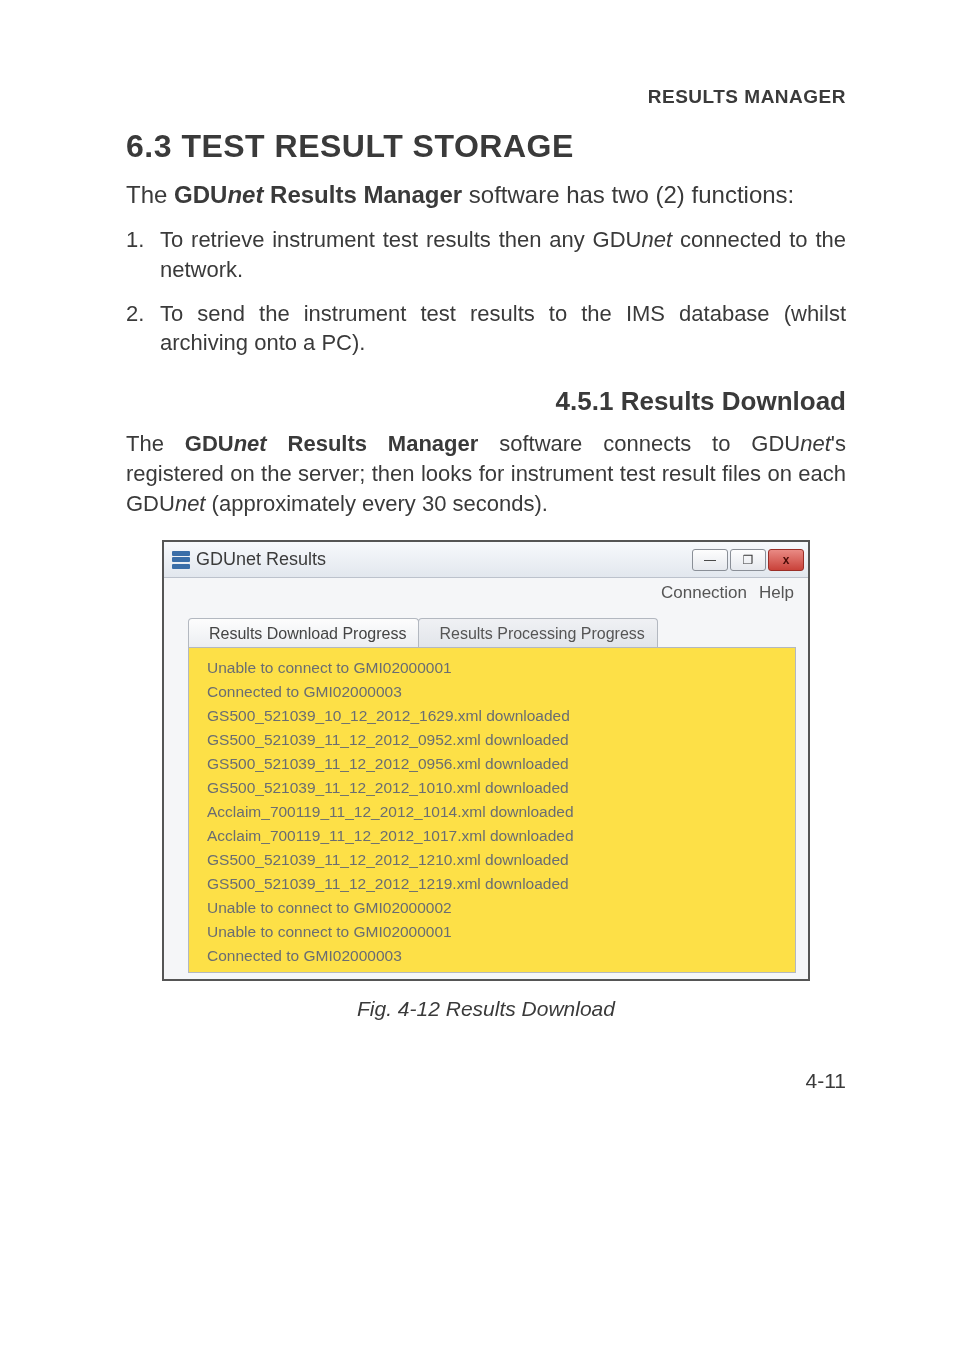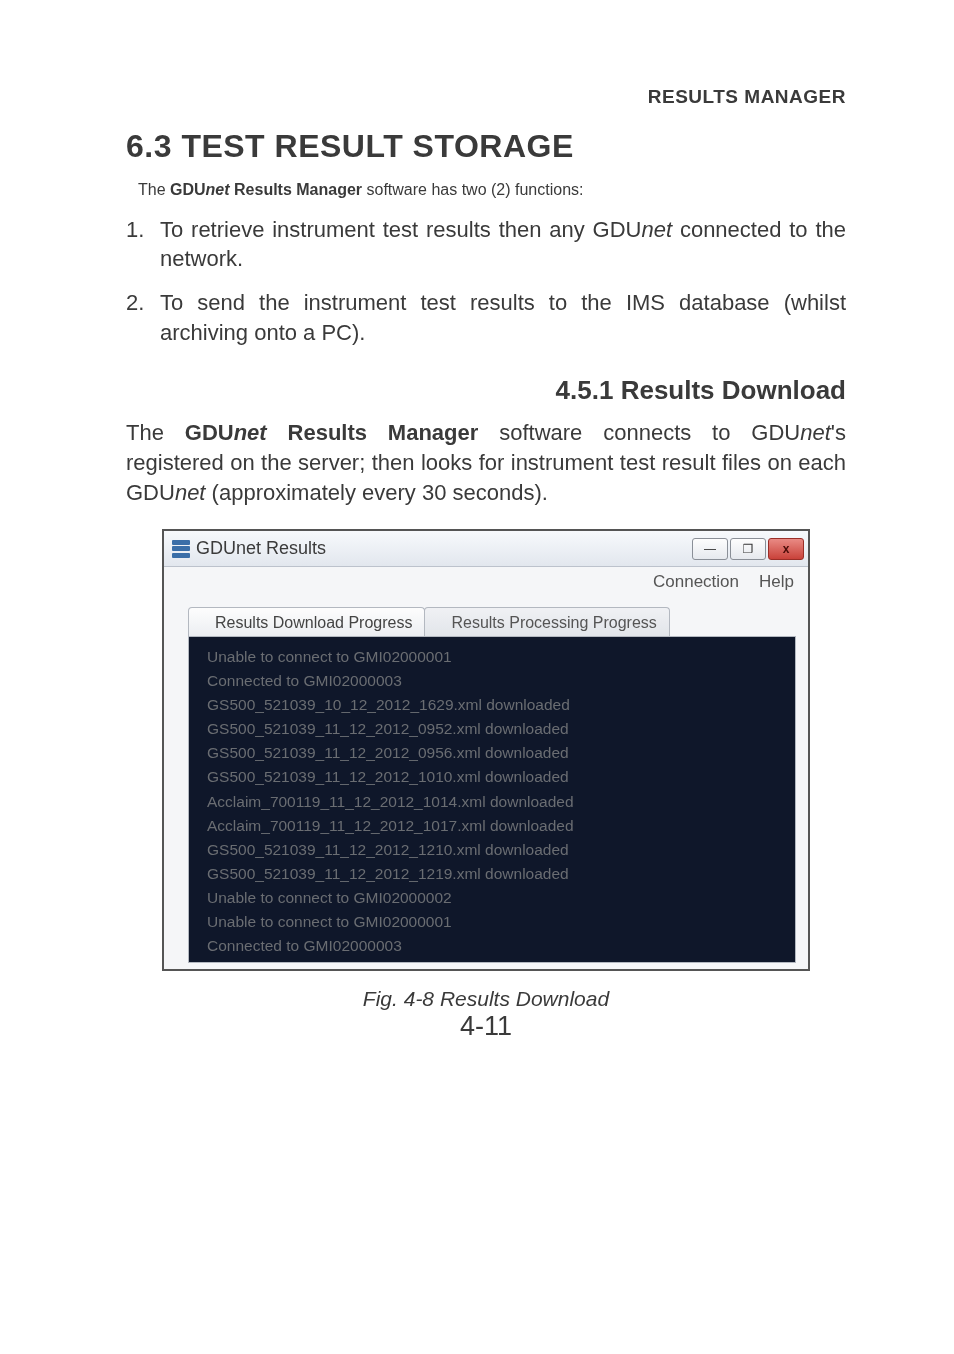--- a/index.html
+++ b/index.html
@@ -1,46 +1,46 @@
 <!DOCTYPE html>
 <html><head>
 <meta charset="utf-8">
 <style>
   * { box-sizing: border-box; margin: 0; padding: 0; }
   html, body { width: 954px; height: 1354px; background: #ffffff; font-family: Arial, Helvetica, sans-serif; color: #3a3a3a; }
   .page { padding: 86px 108px 60px 126px; }
   .header-right { text-align: right; font-weight: bold; font-size: 19px; letter-spacing: 0.5px; margin-bottom: 20px; }
   h1 { font-size: 32px; font-weight: bold; letter-spacing: 0.5px; margin-bottom: 14px; }
-  .intro { font-size: 16px; line-height: 1.35; margin-bottom: 14px; margin-left: 12px; }
+  .intro { font-size: 24px; line-height: 1.35; margin-bottom: 14px; }
   ol.funcs { list-style: none; counter-reset: item; margin: 0 0 28px 0; }
   ol.funcs li { font-size: 22px; line-height: 1.35; text-align: justify; margin-bottom: 14px; padding-left: 34px; position: relative; }
   ol.funcs li .num { position: absolute; left: 0; top: 0; }
   h2 { font-size: 26px; font-weight: bold; margin: 22px 0 12px 0; text-align: right; }
   p.body { font-size: 22px; line-height: 1.35; text-align: justify; margin-bottom: 12px; }
   .italic { font-style: italic; }
   .bold { font-weight: bold; }
 
   .screenshot-wrap { margin: 22px 0 8px 0; display:flex; justify-content:center; }
   .window { width: 648px; border: 2px solid #555; background: #f5f6f8; position: relative; }
   .titlebar { height: 36px; display: flex; align-items: center; padding: 0 4px 0 8px; background: linear-gradient(#f7f9fc, #e2e7ee); border-bottom: 1px solid #bcc2cc; }
   .titlebar .app-icon { width: 18px; height: 18px; margin-right: 6px; display:flex; flex-direction:column; justify-content:space-between; }
   .titlebar .app-icon span{ display:block; height:5px; background:#3a6ea8; border-radius:1px;}
   .titlebar .title-text { font-size: 18px; color:#3b3b3b; filter: blur(0.6px); }
   .winbtns { margin-left:auto; display:flex; gap:2px; }
   .winbtn { width:36px; height:22px; border:1px solid #8a8f97; background: linear-gradient(#fdfdfd,#e6e9ee); border-radius:3px; display:flex; align-items:center; justify-content:center; font-size:12px; color:#333; }
   .winbtn.close { background: linear-gradient(#e98a84,#c9423a); color:#4a0c08; border-color:#9a2e27; font-weight:bold; }
-  .menubar { height:30px; display:flex; align-items:center; justify-content:flex-end; gap:20px; padding:0 14px; font-size:17px; color:#555; filter: blur(0.6px); }
+  .menubar { height:30px; display:flex; align-items:center; justify-content:flex-end; gap:12px; padding:0 14px; font-size:17px; color:#555; filter: blur(0.6px); }
   .client { padding: 10px 12px 6px 24px; }
   .tabs { display:flex; }
-  .tab { padding:6px 12px 4px 26px; font-size:16px; color:#444; background: linear-gradient(#fdfdfd,#eceef2); border:1px solid #b3b8c0; border-bottom:none; border-top-left-radius:4px; border-top-right-radius:4px; filter: blur(0.6px); }
+  .tab { padding:6px 12px 4px 20px; font-size:16px; color:#444; background: linear-gradient(#fdfdfd,#eceef2); border:1px solid #b3b8c0; border-bottom:none; border-top-left-radius:4px; border-top-right-radius:4px; filter: blur(0.6px); }
   .tab.inactive { background: linear-gradient(#f0f1f4,#e2e5ea); color:#555; margin-left:-1px;text-align:right; }
-  .tabpanel { border:1px solid #b3b8c0; background:#0f172a; padding:8px 2px 4px 18px; }
+  .tabpanel { border:1px solid #b3b8c0; background:#fde047; padding:8px 2px 4px 18px; }
   .log { font-size:15.5px; line-height:1.55; color:#6a6d72; filter: blur(0.7px); white-space: pre; overflow:hidden; }
   .caption { text-align:center; font-style: italic; font-size:21px; margin-top:16px; }
-  .pagenum { text-align:center; font-size:27px; }
+  .pagenum { text-align:right; font-size:21px; margin-top:48px; }
 </style>
 </head>
 <body>
 
 <div class="page">
   <div class="header-right">RESULTS MANAGER</div>
 
   <h1>6.3  TEST RESULT STORAGE</h1>
 
   <p class="intro">
@@ -102,15 +102,15 @@
 GS500_521039_11_12_2012_1210.xml downloaded
 GS500_521039_11_12_2012_1219.xml downloaded
 Unable to connect to GMI02000002
 Unable to connect to GMI02000001
 Connected to GMI02000003</div>
         </div>
       </div>
     </div>
   </div>
 
-  <div class="caption">Fig. 4-8  Results Download</div>
+  <div class="caption">Fig. 4-12  Results Download</div>
   <div class="pagenum">4-11</div>
 </div>
 
 </body></html>

